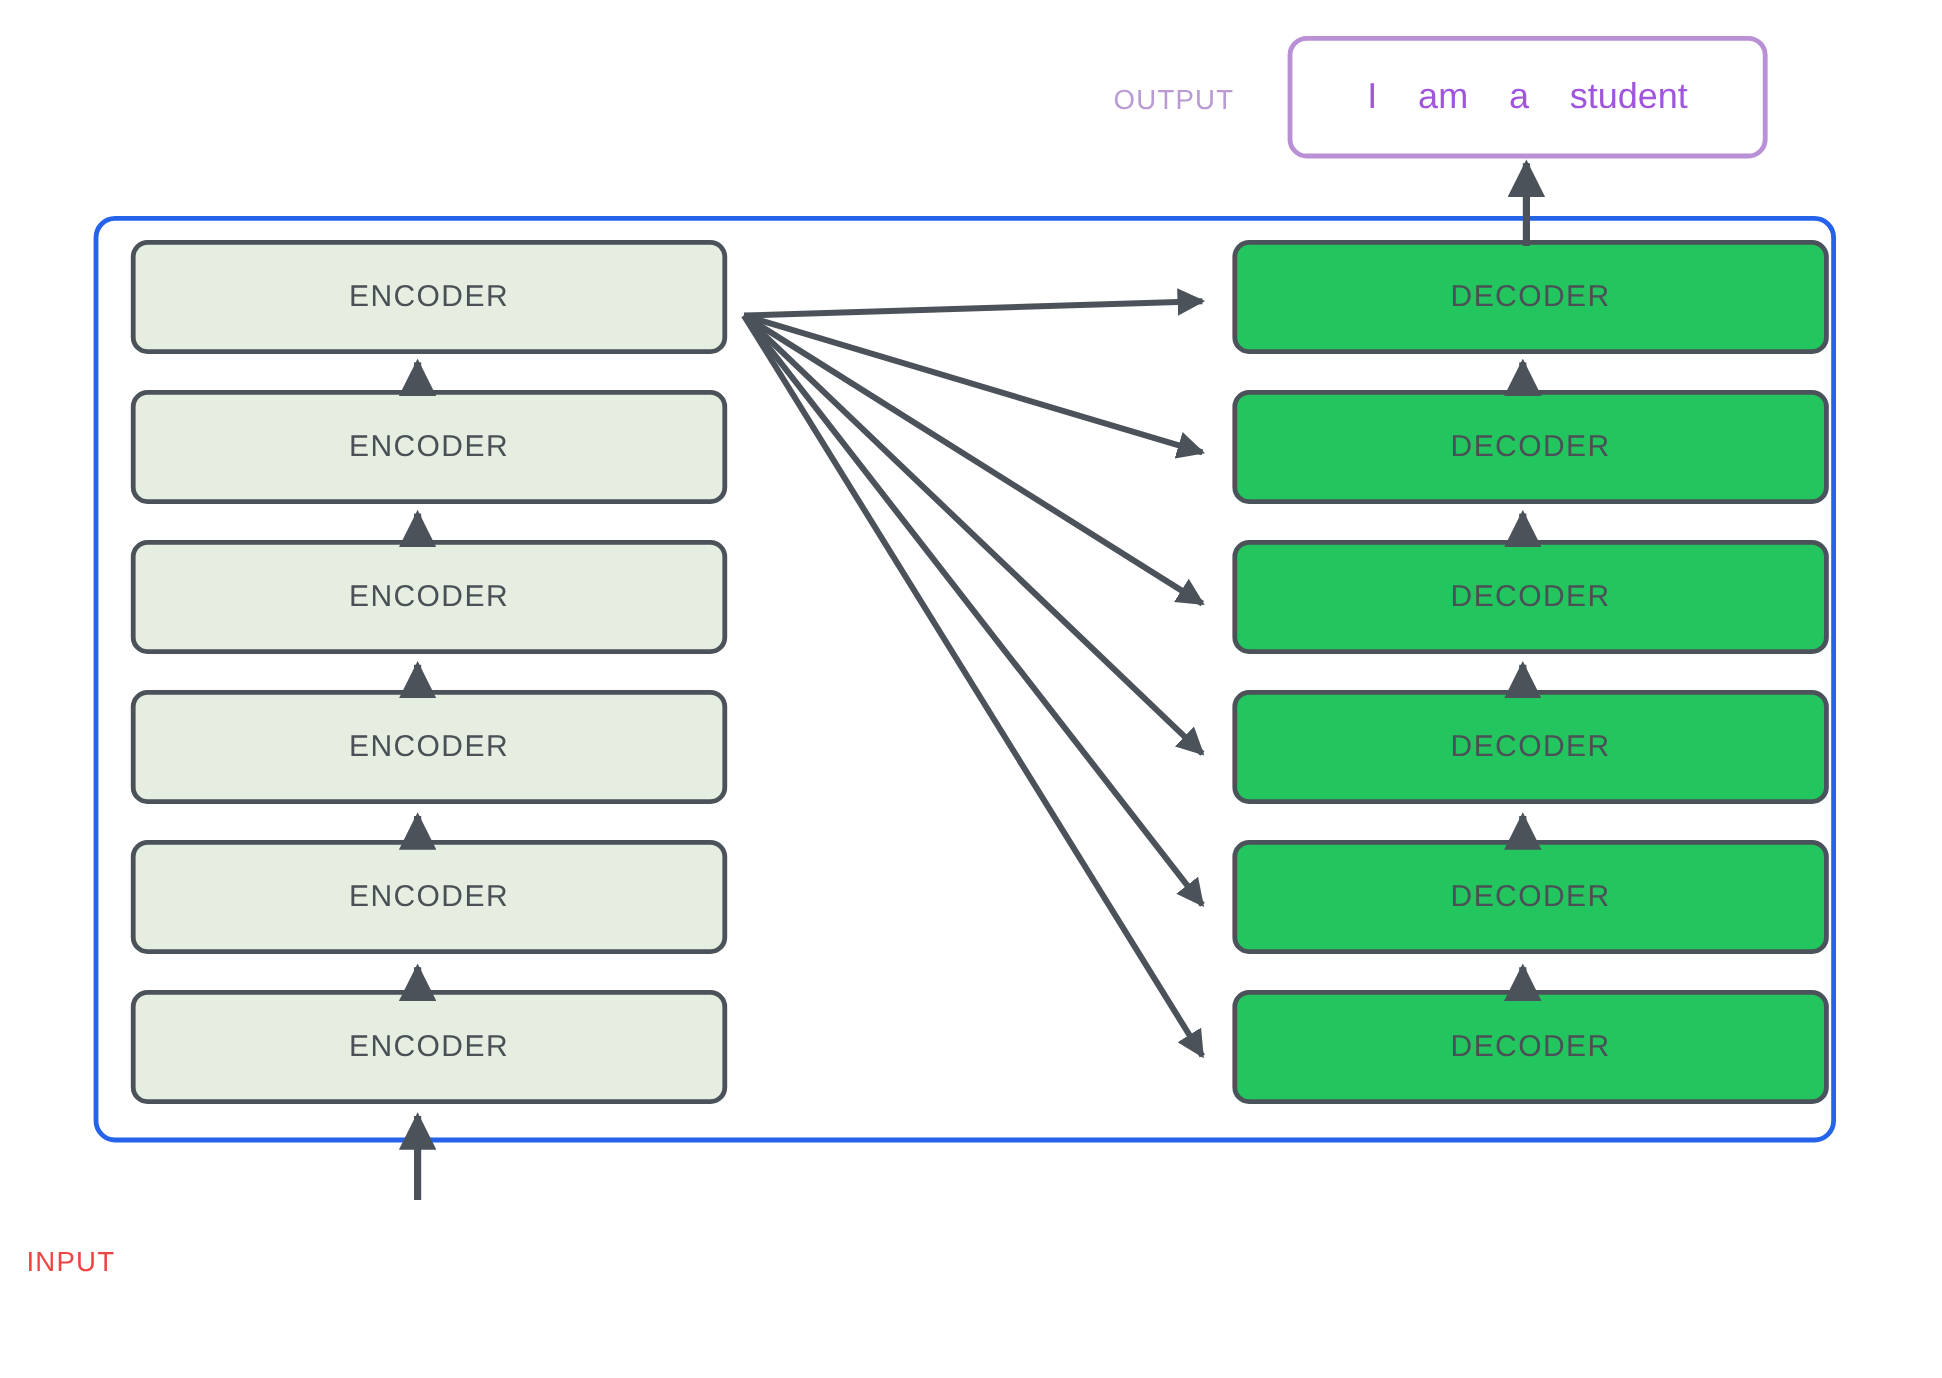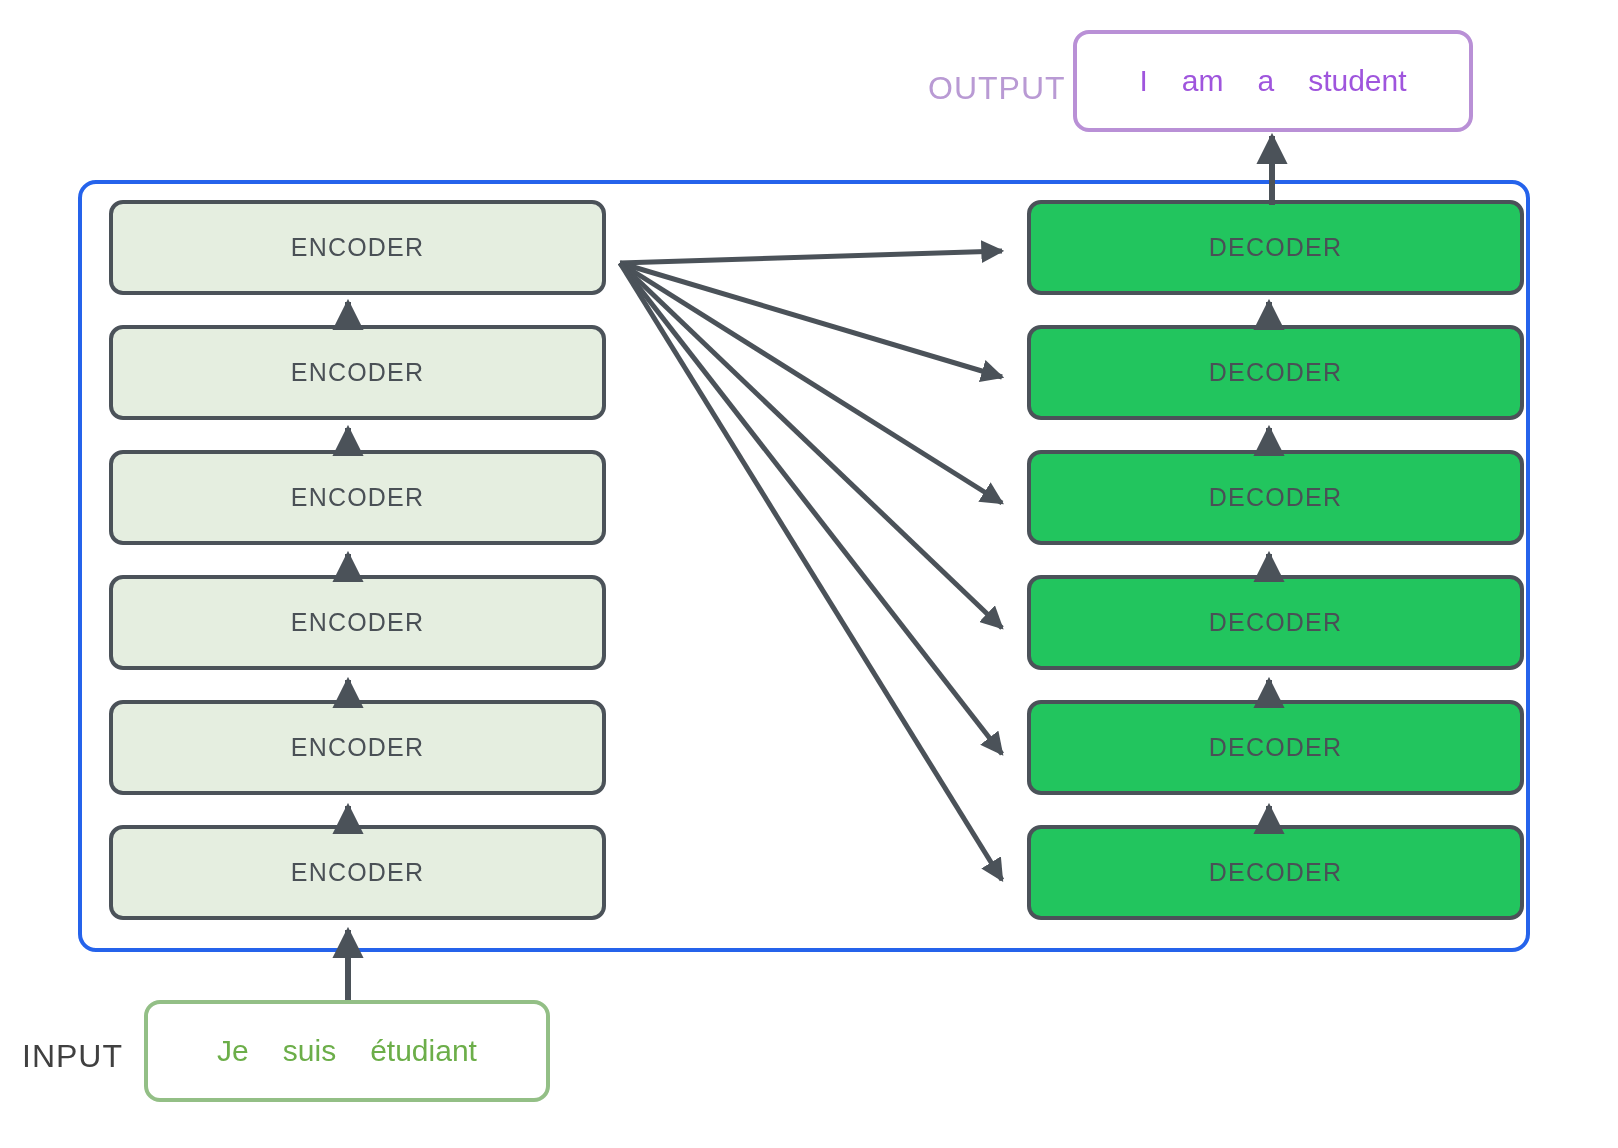--- a/index.html
+++ b/index.html
@@ -70,33 +70,33 @@
     left: 0;
     top: 0;
     width: 1618px;
     height: 1148px;
     pointer-events: none;
   }
 
   
   .io-label {
     position: absolute;
-    font-size: 32px;
+    font-size: 23px;
     letter-spacing: 1px;
     white-space: nowrap;
   }
   .output-label {
     left: 928px;
     top: 70px;
     color: #b99ad4;
   }
   .input-label {
     left: 22px;
     top: 1038px;
-    color: #404040;
+    color: #ef4444;
   }
 
   .io-box {
     position: absolute;
     box-sizing: border-box;
     display: flex;
     align-items: center;
     justify-content: center;
     border-radius: 16px;
     background: #ffffff;
@@ -217,21 +217,14 @@
   <div class="io-box output-box">
     <div class="tokens">
       <span>I</span>
       <span>am</span>
       <span>a</span>
       <span>student</span>
     </div>
   </div>
 
   <div class="io-label input-label">INPUT</div>
-  <div class="io-box input-box">
-    <div class="tokens">
-      <span>Je</span>
-      <span>suis</span>
-      <span>étudiant</span>
-    </div>
-  </div>
 
 </div>
 
 </body></html>

